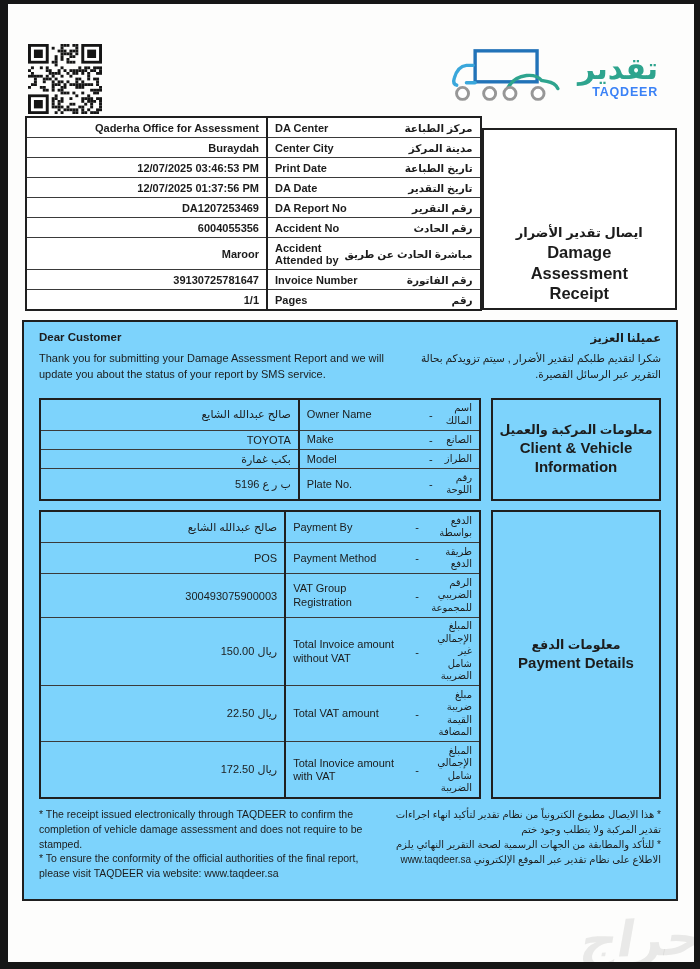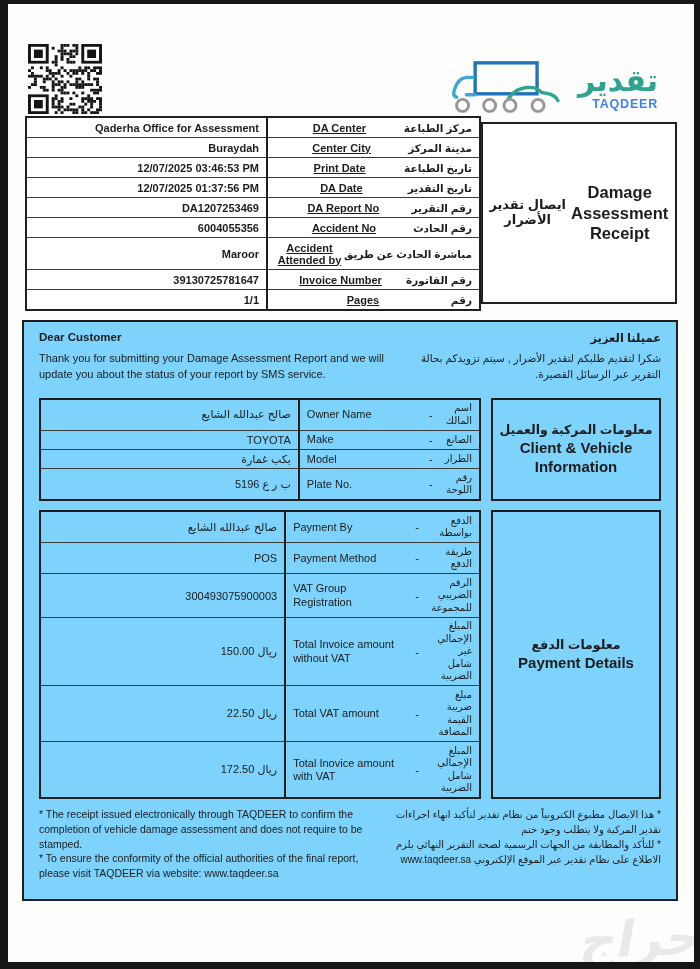--- a/index.html
+++ b/index.html
@@ -10,40 +10,40 @@
     color:#1c1c1c;
     -webkit-font-smoothing:antialiased;
   }
   .page{
     position:absolute;left:8px;top:4px;right:6px;bottom:7px;
     background:#fdfdfc;overflow:hidden;
   }
   
   .qr{position:absolute;left:20px;top:40px;width:74px;height:70px;}
   .qr svg{width:100%;height:100%;}
-  .logo{position:absolute;right:36px;top:42px;display:flex;align-items:center;margin-top:12px;}
+  .logo{position:absolute;right:36px;top:42px;display:flex;align-items:center;}
   .logo-truck svg{display:block;}
   .logo-text{margin-left:6px;text-align:right;}
   .logo-ar{font-size:30px;font-weight:bold;color:#2EA48E;line-height:1;}
   .logo-en{font-size:12.5px;font-weight:bold;color:#3b82f6;letter-spacing:.8px;margin-top:1px;}
   
   .header-flex{position:absolute;left:17px;top:112px;width:652px;display:flex;align-items:flex-start;}
   table{border-collapse:collapse;}
   .header-table{width:458px;border:2px solid #1f1f1f;background:#fff;}
   .header-table td{border-top:1px solid #3a3a3a;padding:3.5px 7px;font-size:11px;font-weight:bold;vertical-align:middle;}
   .header-table tr:first-child td{border-top:none;}
   td.val{width:225px;text-align:right;border-right:2px solid #1f1f1f;}
   td.val span{display:block;text-align:right;}
   .lblwrap{display:flex;align-items:center;}
-  .header-table .lblwrap .en{flex:1;text-align:center;text-decoration:underline;}
+  .header-table .lblwrap .en{flex:1;text-align:left;}
   .header-table .lblwrap .ar{text-align:right;font-size:10.5px;}
   .ar{direction:rtl;unicode-bidi:isolate;}
   .title-box{
-    width:184px;height:170px;margin-top:6px;border:2px solid #1f1f1f;background:#fff;
-    display:flex;flex-direction:row;justify-content:flex-end;align-items:center;text-align:center;padding:4px;box-sizing:content-box;
+    width:184px;height:170px;margin-top:12px;border:2px solid #1f1f1f;background:#fff;
+    display:flex;flex-direction:column;justify-content:flex-end;align-items:center;text-align:center;padding:4px;box-sizing:content-box;
   }
   .title-ar{font-size:13px;font-weight:bold;margin-bottom:2px;}
   .title-en{font-size:16.5px;font-weight:bold;line-height:1.25;width:160px;}
   
   .main-box{
     position:absolute;left:14px;top:316px;width:656px;height:581px;
     border:2px solid #1f1f1f;box-sizing:border-box;background:#7dd3fc;
     padding:9px 15px 0 15px;overflow:hidden;
   }
   .greeting{display:flex;justify-content:space-between;}

